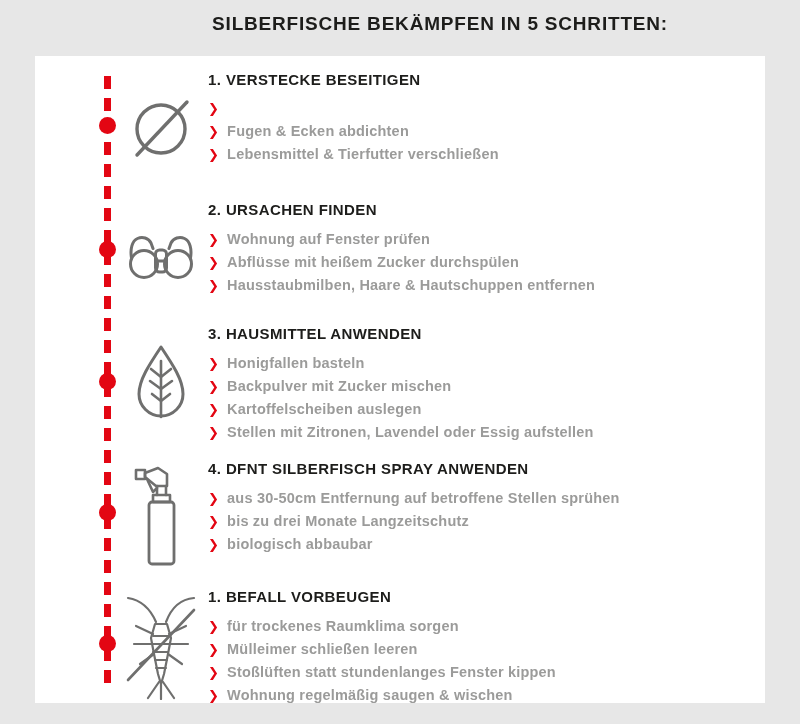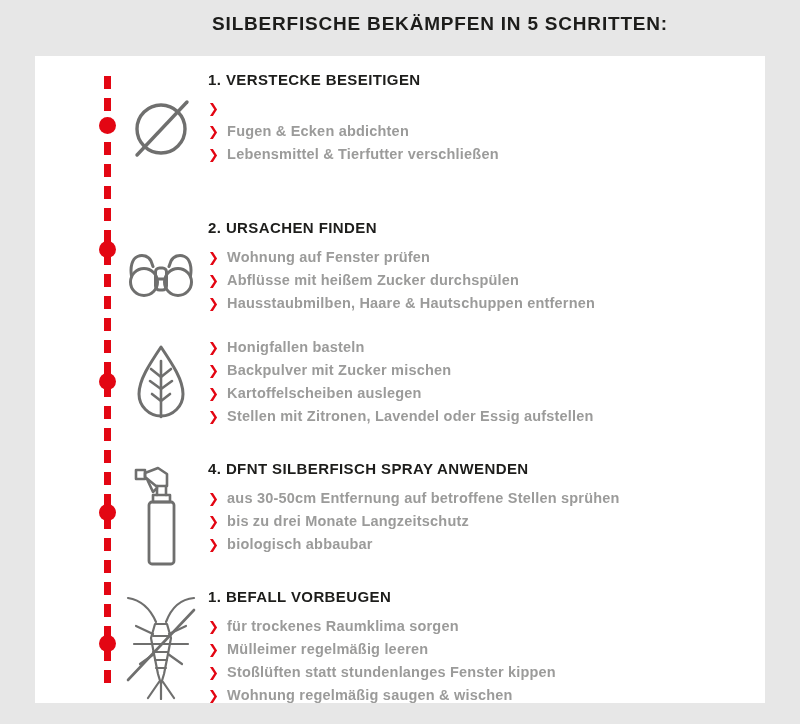--- a/index.html
+++ b/index.html
@@ -27,21 +27,21 @@
   .timeline{
     position:absolute;left:69px;top:20px;width:7px;height:612px;
     background:repeating-linear-gradient(to bottom,var(--red) 0 13px,transparent 13px 22px);
   }
   .dot{
     position:absolute;width:17px;height:17px;border-radius:50%;
     background:var(--red);left:64px;
   }
   .dot1{top:61px}.dot2{top:185px}.dot3{top:317px}.dot4{top:448px}.dot5{top:579px}
   .step{position:absolute;left:0;width:100%;}
-  .s1{top:16px}.s2{top:164px}.s3{top:270px}.s4{top:405px}.s5{top:533px}
+  .s1{top:16px}.s2{top:146px}.s3{top:270px}.s4{top:405px}.s5{top:533px}
   .icon{
     position:absolute;left:126px;transform:translateX(-50%);
   }
   .icon svg{display:block;}
   .icon svg *{stroke:var(--icon);fill:none;stroke-linecap:round;stroke-linejoin:round;}
   .i1{top:23px}.i2{top:20px}.i3{top:17px}.i4{top:3px}.i5{top:3px}
   .step-text{margin-left:173px;width:545px;}
   .step-title{
     font-size:15px;font-weight:700;letter-spacing:.4px;
     color:var(--heading);line-height:16px;
@@ -130,20 +130,21 @@
 
     <div class="step s3">
       <span class="icon i3">
         <svg width="58" height="82" viewBox="0 0 58 82">
           <path d="M29,4 C41,22 51,37 51,51 a22,22 0 0 1 -44,0 C7,37 17,22 29,4 Z" stroke-width="3"></path>
           <line x1="29" y1="18" x2="29" y2="74" stroke-width="2.6"></line>
           <path d="M29,34 L19,26 M29,34 L39,26 M29,46 L18,38 M29,46 L40,38 M29,58 L20,51 M29,58 L38,51" stroke-width="2.6"></path>
         </svg>
       </span>
       <div class="step-text">
+        <div class="step-title">3. HAUSMITTEL ANWENDEN</div>
         <div class="bullets">
           <div class="bullet">
             <span class="chev">❯</span>
             <span>Honigfallen basteln</span>
           </div>
           <div class="bullet">
             <span class="chev">❯</span>
             <span>Backpulver mit Zucker mischen</span>
           </div>
           <div class="bullet">
@@ -202,21 +203,21 @@
       </span>
       <div class="step-text">
         <div class="step-title">1. BEFALL VORBEUGEN</div>
         <div class="bullets">
           <div class="bullet">
             <span class="chev">❯</span>
             <span>für trockenes Raumklima sorgen</span>
           </div>
           <div class="bullet">
             <span class="chev">❯</span>
-            <span>Mülleimer regelmäßig leeren</span>
+            <span>Mülleimer schließen leeren</span>
           </div>
           <div class="bullet">
             <span class="chev">❯</span>
             <span>Stoßlüften statt stundenlanges Fenster kippen</span>
           </div>
           <div class="bullet">
             <span class="chev">❯</span>
             <span>Wohnung regelmäßig saugen &amp; wischen</span>
           </div>
         </div>

